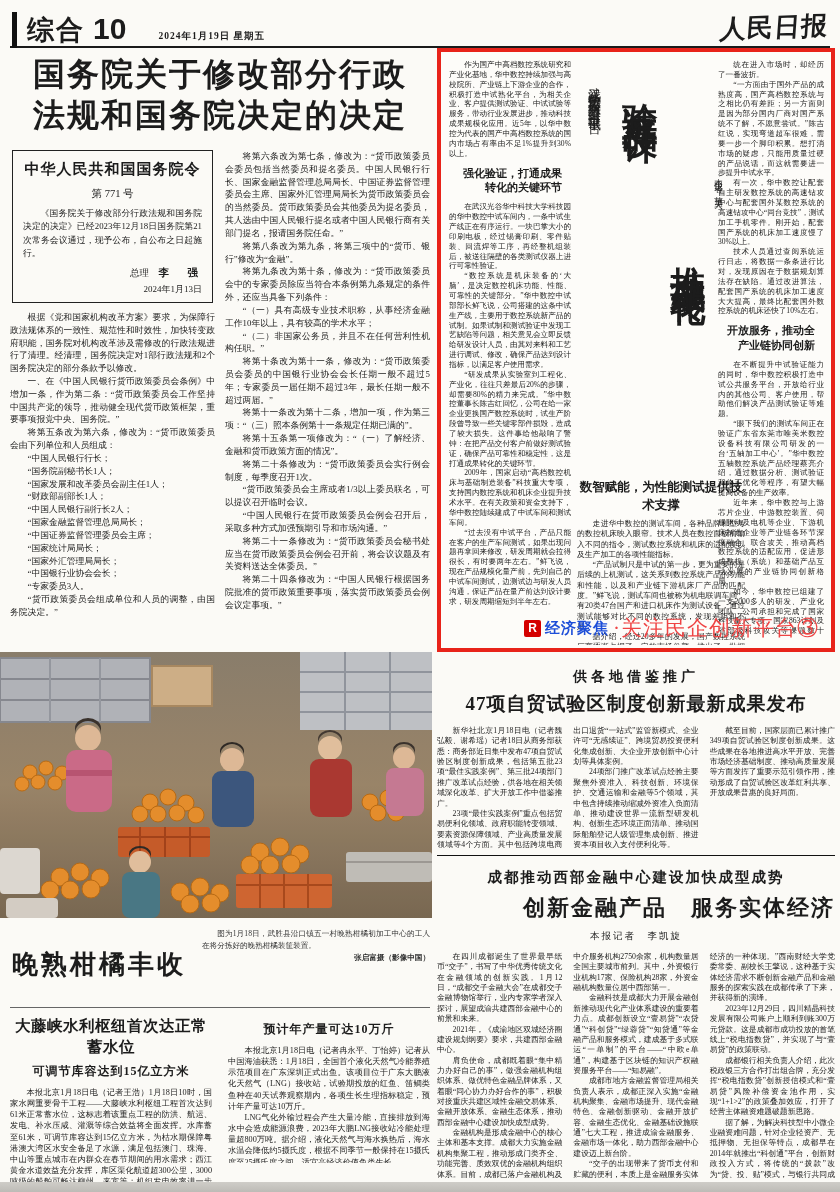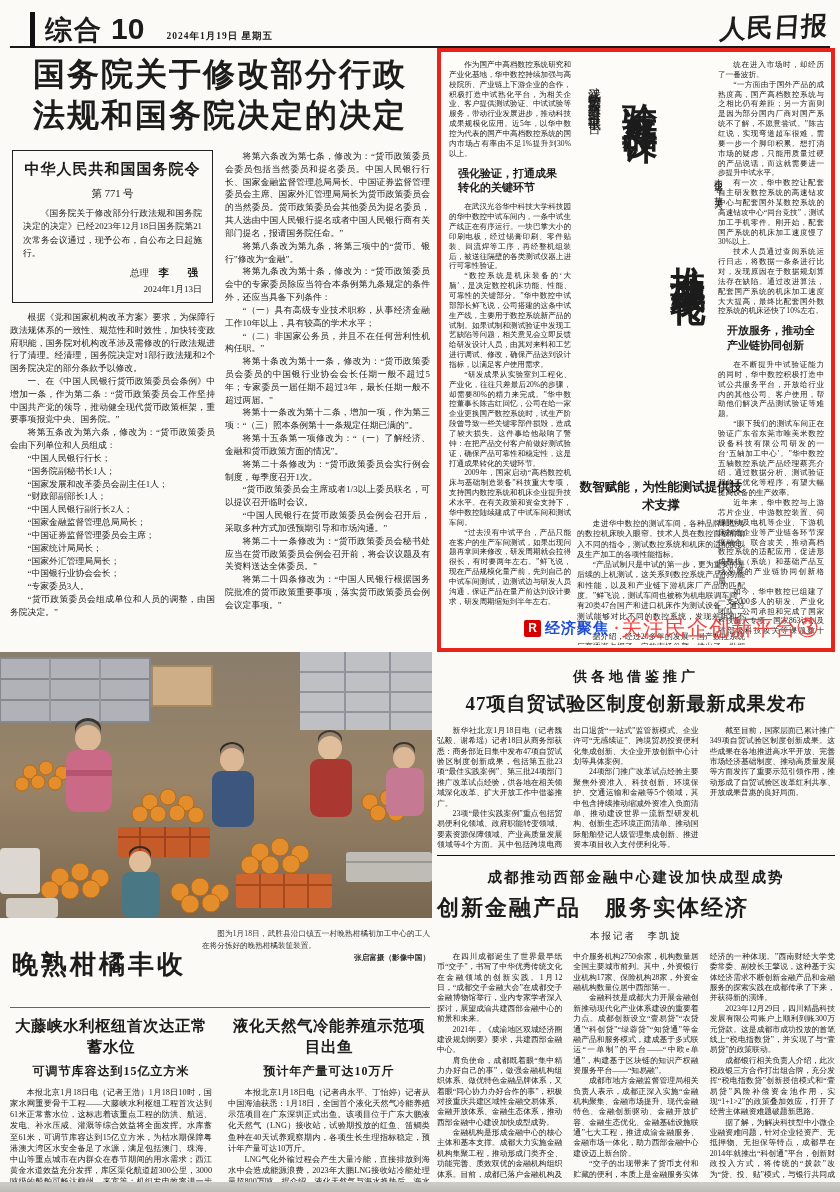--- a/index.html
+++ b/index.html
@@ -6,63 +6,63 @@
   body{
     width:840px;height:1192px;position:relative;overflow:hidden;
     background:#d9d7d2;
     font-family:"Liberation Serif","DejaVu Serif",serif;
     color:#1c1c1c;
     -webkit-font-smoothing:antialiased;
   }
   .paper{position:absolute;left:0;top:0;width:840px;height:1182px;background:#fbfaf6;}
   
   .header{position:absolute;left:10px;top:8px;width:820px;height:38px;border-bottom:2.5px solid #1a1a1a;}
-  .section-block{position:absolute;left:20px;top:4px;border-left:5px solid #111;padding-left:10px;display:flex;align-items:baseline;gap:8px;}
+  .section-block{position:absolute;left:2px;top:4px;border-left:5px solid #111;padding-left:10px;display:flex;align-items:baseline;gap:8px;}
   .section-name{font-size:27px;font-weight:900;letter-spacing:2px;}
   .page-no{font-size:30px;font-weight:900;font-family:"Liberation Sans",sans-serif;}
-  .issue-date{font-size:9.5px;font-weight:700;margin-left:14px;letter-spacing:1px;}
+  .issue-date{font-size:9.5px;font-weight:700;margin-left:24px;letter-spacing:1px;}
   .masthead{position:absolute;right:2px;top:2px;font-size:26px;font-weight:900;transform:skewX(-6deg) rotate(-2deg);letter-spacing:1px;}
   
   .para{margin:0;text-indent:2em;text-align:justify;}
   
   .decree{position:absolute;left:10px;top:54px;width:420px;height:598px;}
   .decree-headline{font-size:32px;font-weight:900;text-align:center;line-height:1.28;letter-spacing:2px;}
   .decree-flow{margin-top:14px;height:470px;column-count:2;column-gap:10px;column-fill:auto;font-size:8.8px;line-height:1.46;overflow:hidden;}
   .order-box{border:1.5px solid #222;padding:8px 10px 6px;margin:0 2px 8px;break-inside:avoid;}
   .order-title{font-size:15px;font-weight:900;text-align:center;letter-spacing:1px;}
   .order-number{font-size:10.5px;font-weight:400;text-align:center;margin:5px 0 6px;}
   .order-body{font-size:8.8px;line-height:1.5;text-indent:2em;text-align:justify;}
   .order-sign{font-size:9.5px;text-align:right;margin-top:5px;}
   .order-sign b{font-size:10.5px;letter-spacing:4px;}
   .order-date{font-size:9px;text-align:right;margin-top:2px;}
   
   .featured{position:absolute;left:437px;top:48px;width:398px;height:604px;border:4px solid #e8231a;background:#fdfcf9;box-sizing:border-box;}
   .f-col1{position:absolute;left:8px;top:8px;width:122px;height:578px;font-size:7.6px;line-height:1.3;overflow:hidden;}
   .f-col3{position:absolute;right:7px;top:8px;width:106px;height:578px;font-size:7.6px;line-height:1.3;overflow:hidden;}
-  .f-subhead{font-weight:900;font-size:11px;line-height:1.35;text-align:left;margin:7px 9px;}
+  .f-subhead{font-weight:900;font-size:11px;line-height:1.35;text-align:right;margin:7px 9px;}
   .f-center{position:absolute;left:136px;top:15px;width:168px;height:578px;}
   .v-kicker{position:absolute;left:8px;top:10px;height:300px;writing-mode:vertical-rl;font-size:13px;letter-spacing:2px;font-weight:500;}
   .v-head1{position:absolute;left:38px;top:8px;writing-mode:vertical-rl;font-size:35px;font-weight:900;letter-spacing:5px;}
   .v-head2{position:absolute;left:86px;top:172px;writing-mode:vertical-rl;font-size:35px;font-weight:900;letter-spacing:5px;}
   .v-byline{position:absolute;left:136px;top:105px;writing-mode:vertical-rl;font-size:8.5px;letter-spacing:2px;color:#222;}
   .center-subhead{position:absolute;left:0;top:412px;width:168px;font-size:12.5px;font-weight:900;text-align:center;line-height:1.4;}
   .center-body{position:absolute;left:0;top:452px;width:168px;height:126px;font-size:7.8px;line-height:1.32;overflow:hidden;}
   .badge{position:absolute;right:12px;bottom:6px;display:flex;align-items:center;gap:4px;white-space:nowrap;}
   .badge-icon{width:17px;height:17px;background:#d40000;color:#fff;font-family:"Liberation Sans",sans-serif;font-weight:900;font-size:12px;display:flex;align-items:center;justify-content:center;border-radius:2px;}
   .badge-title{font-size:15px;font-weight:900;color:#1d4ed8;letter-spacing:1px;}
   .badge-sub{font-size:21px;color:#ef4444;letter-spacing:1px;}
   
   .ftz{position:absolute;left:437px;top:662px;width:398px;height:194px;border-bottom:1.5px solid #111;box-sizing:border-box;}
   .ftz-kicker{font-size:14px;font-weight:700;text-align:center;letter-spacing:4px;margin-top:6px;}
   .ftz-headline{font-size:19px;font-weight:900;text-align:center;letter-spacing:1px;margin-top:5px;}
   .ftz-cols{margin-top:9px;height:128px;column-count:3;column-gap:11px;column-fill:auto;font-size:7.8px;line-height:1.33;overflow:hidden;}
   
   .chengdu{position:absolute;left:437px;top:860px;width:398px;height:322px;}
   .cd-kicker{font-size:14.5px;font-weight:600;text-align:center;letter-spacing:2px;margin-top:8px;}
-  .cd-headline{font-size:22px;font-weight:900;text-align:left;letter-spacing:2px;margin-top:6px;}
+  .cd-headline{font-size:22px;font-weight:900;text-align:right;letter-spacing:2px;margin-top:6px;}
   .cd-byline{font-size:9.5px;text-align:center;margin-top:7px;letter-spacing:2px;}
   .cd-cols{margin-top:9px;height:228px;column-count:3;column-gap:11px;column-fill:auto;font-size:7.8px;line-height:1.33;overflow:hidden;}
   
   .photo-wrap{position:absolute;left:0px;top:652px;width:432px;height:266px;overflow:hidden;background:#93815f;}
   .photo-caption{position:absolute;left:10px;top:922px;width:420px;height:86px;border-bottom:1px solid #666;box-sizing:border-box;display:flex;gap:14px;}
   .photo-title{width:178px;font-size:26px;font-weight:900;letter-spacing:3px;align-self:center;text-align:center;}
   .caption-text{flex:1;font-size:7.6px;line-height:1.6;color:#333;padding-top:6px;}
   .caption-credit{text-align:right;font-weight:700;}
   
   .bl-row{position:absolute;left:10px;top:1016px;width:420px;height:166px;display:flex;gap:16px;}
@@ -344,21 +344,20 @@
 
   <div class="bl-row">
     <div class="bl-article">
       <div class="bl-headline">大藤峡水利枢纽首次达正常蓄水位</div>
       <div class="bl-subhead">可调节库容达到15亿立方米</div>
       <div class="bl-body">
           <p class="para">本报北京1月18日电（记者王浩）1月18日10时，国家水网重要骨干工程——大藤峡水利枢纽工程首次达到61米正常蓄水位，这标志着该重点工程的防洪、航运、发电、补水压咸、灌溉等综合效益将全面发挥。水库蓄至61米，可调节库容达到15亿立方米，为枯水期保障粤港澳大湾区水安全备足了水源，满足包括澳门、珠海、中山等重点城市在内群众在春节期间的用水需求；西江黄金水道效益充分发挥，库区渠化航道超300公里，3000吨级的船舶可畅达柳州、来宾等；机组发电效率进一步提升，发电量增加。</p>
         </div>
     </div>
     <div class="bl-article">
-      <div class="bl-headline">液化天然气冷能养殖示范项目出鱼</div>
       <div class="bl-subhead">预计年产量可达10万斤</div>
       <div class="bl-body">
           <p class="para">本报北京1月18日电（记者冉永平、丁怡婷）记者从中国海油获悉：1月18日，全国首个液化天然气冷能养殖示范项目在广东深圳正式出鱼。该项目位于广东大鹏液化天然气（LNG）接收站，试验期投放的红鱼、笛鲷类鱼种在40天试养观察期内，各项生长生理指标稳定，预计年产量可达10万斤。</p>
           <p class="para">LNG气化外输过程会产生大量冷能，直接排放到海水中会造成能源浪费，2023年大鹏LNG接收站冷能处理量超800万吨。据介绍，液化天然气与海水换热后，海水水温会降低约5摄氏度，根据不同季节一般保持在15摄氏度至25摄氏度之间，适宜高经济价值鱼类生长。</p>
         </div>
     </div>
   </div>
 
 </div>
 <div class="page-edge"></div>

